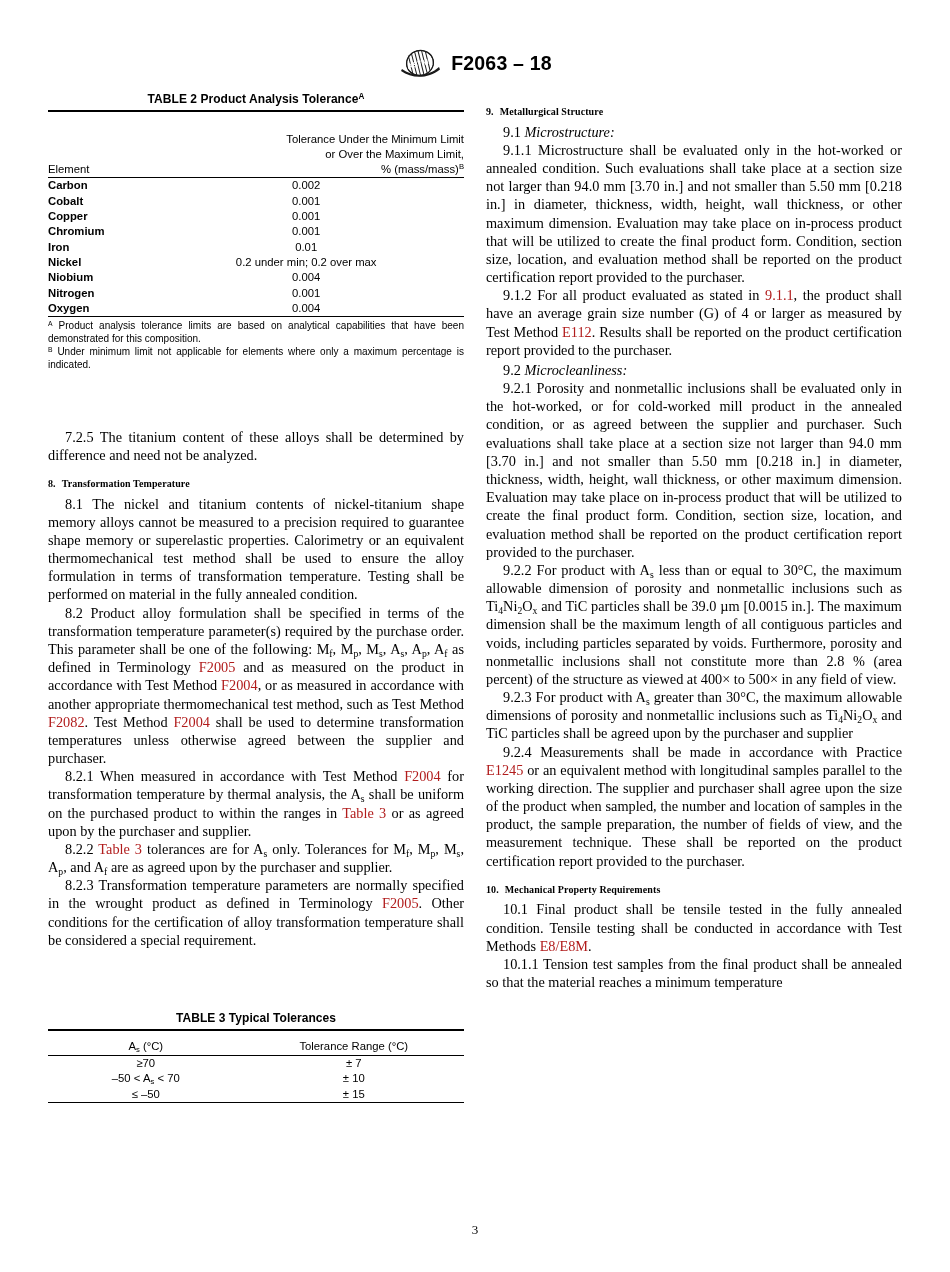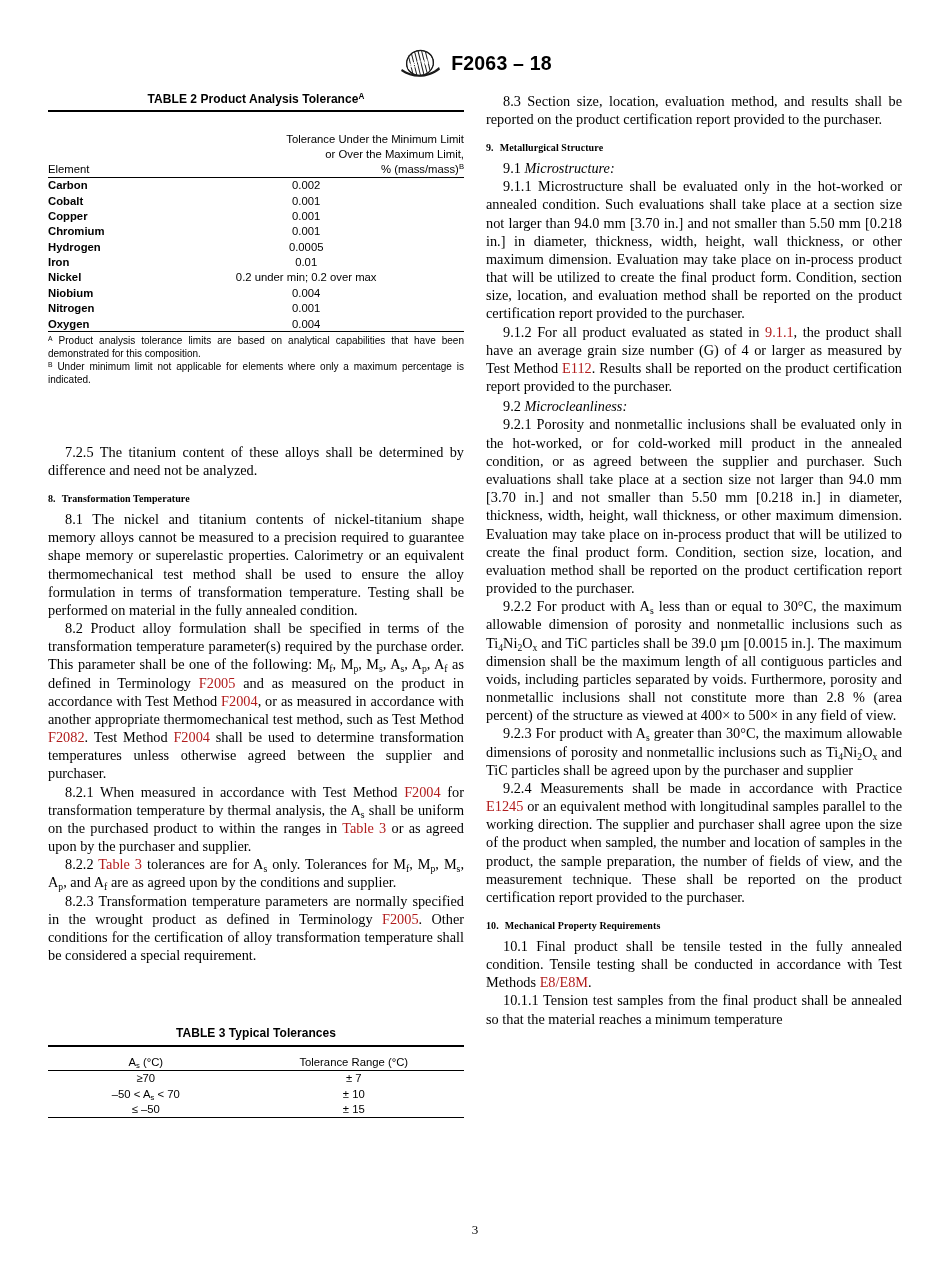--- a/index.html
+++ b/index.html
@@ -190,24 +190,20 @@
         </tr>
         <tr>
           <td class="c-elem">Copper</td>
           <td class="c-val">0.001</td>
         </tr>
         <tr>
           <td class="c-elem">Chromium</td>
           <td class="c-val">0.001</td>
         </tr>
         <tr>
-          <td class="c-elem">Hydrogen</td>
-          <td class="c-val">0.0005</td>
-        </tr>
-        <tr>
           <td class="c-elem">Iron</td>
           <td class="c-val">0.01</td>
         </tr>
         <tr>
           <td class="c-elem">Nickel</td>
           <td class="c-val">0.2 under min; 0.2 over max</td>
         </tr>
         <tr>
           <td class="c-elem">Niobium</td>
           <td class="c-val">0.004</td>
@@ -233,21 +229,21 @@
   <p class="para"><span>7.2.5</span><span> The titanium content of these alloys shall be determined by difference and need not be analyzed.</span></p>
 
   <h3 class="sec-head"><span class="num">8.</span><span>Transformation Temperature</span></h3>
 
   <p class="para"><span>8.1</span><span> The nickel and titanium contents of nickel-titanium shape memory alloys cannot be measured to a precision required to guarantee shape memory or superelastic properties. Calorimetry or an equivalent thermomechanical test method shall be used to ensure the alloy formulation in terms of transformation temperature. Testing shall be performed on material in the fully annealed condition.</span></p>
 
   <p class="para"><span>8.2</span><span> Product alloy formulation shall be specified in terms of the transformation temperature parameter(s) required by the purchase order. This parameter shall be one of the following: M</span><sub>f</sub><span>, M</span><sub>p</sub><span>, M</span><sub>s</sub><span>, A</span><sub>s</sub><span>, A</span><sub>p</sub><span>, A</span><sub>f</sub><span> as defined in Terminology </span><span class="xref">F2005</span><span> and as measured on the product in accordance with Test Method </span><span class="xref">F2004</span><span>, or as measured in accordance with another appropriate thermomechanical test method, such as Test Method </span><span class="xref">F2082</span><span>. Test Method </span><span class="xref">F2004</span><span> shall be used to determine transformation temperatures unless otherwise agreed between the supplier and purchaser.</span></p>
 
   <p class="para"><span>8.2.1</span><span> When measured in accordance with Test Method </span><span class="xref">F2004</span><span> for transformation temperature by thermal analysis, the A</span><sub>s</sub><span> shall be uniform on the purchased product to within the ranges in </span><span class="xref">Table 3</span><span> or as agreed upon by the purchaser and supplier.</span></p>
 
-  <p class="para"><span>8.2.2</span><span> </span><span class="xref">Table 3</span><span> tolerances are for A</span><sub>s</sub><span> only. Tolerances for M</span><sub>f</sub><span>, M</span><sub>p</sub><span>, M</span><sub>s</sub><span>, A</span><sub>p</sub><span>, and A</span><sub>f</sub><span> are as agreed upon by the conditions and supplier.</span></p>
+  <p class="para"><span>8.2.2</span><span> </span><span class="xref">Table 3</span><span> tolerances are for A</span><sub>s</sub><span> only. Tolerances for M</span><sub>f</sub><span>, M</span><sub>p</sub><span>, M</span><sub>s</sub><span>, A</span><sub>p</sub><span>, and A</span><sub>f</sub><span> are as agreed upon by the purchaser and supplier.</span></p>
 
   <p class="para"><span>8.2.3</span><span> Transformation temperature parameters are normally specified in the wrought product as defined in Terminology </span><span class="xref">F2005</span><span>. Other conditions for the certification of alloy transformation temperature shall be considered a special requirement.</span></p>
 
   <div style="height:62px"></div>
 
   <div class="tbl-block">
     <div class="tbl-caption">TABLE 3 Typical Tolerances</div>
     <table class="astm-tbl tbl3">
       <thead>
         <tr class="rule-top">
@@ -269,21 +265,20 @@
           <td>± 15</td>
         </tr>
       </tbody>
     </table>
   </div>
 
 </div>
 
 <div class="col col-right">
 
-  <p class="para"><span>8.3</span><span> Section size, location, evaluation method, and results shall be reported on the product certification report provided to the purchaser.</span></p>
 
   <h3 class="sec-head"><span class="num">9.</span><span>Metallurgical Structure</span></h3>
 
   <p class="subsec-italic"><span class="num">9.1</span>&nbsp;<span>Microstructure:</span></p>
 
   <p class="para"><span>9.1.1</span><span> Microstructure shall be evaluated only in the hot-worked or annealed condition. Such evaluations shall take place at a section size not larger than 94.0 mm [3.70 in.] and not smaller than 5.50 mm [0.218 in.] in diameter, thickness, width, height, wall thickness, or other maximum dimension. Evaluation may take place on in-process product that will be utilized to create the final product form. Condition, section size, location, and evaluation method shall be reported on the product certification report provided to the purchaser.</span></p>
 
   <p class="para"><span>9.1.2</span><span> For all product evaluated as stated in </span><span class="xref">9.1.1</span><span>, the product shall have an average grain size number (G) of 4 or larger as measured by Test Method </span><span class="xref">E112</span><span>. Results shall be reported on the product certification report provided to the purchaser.</span></p>
 
   <p class="subsec-italic"><span class="num">9.2</span>&nbsp;<span>Microcleanliness:</span></p>

